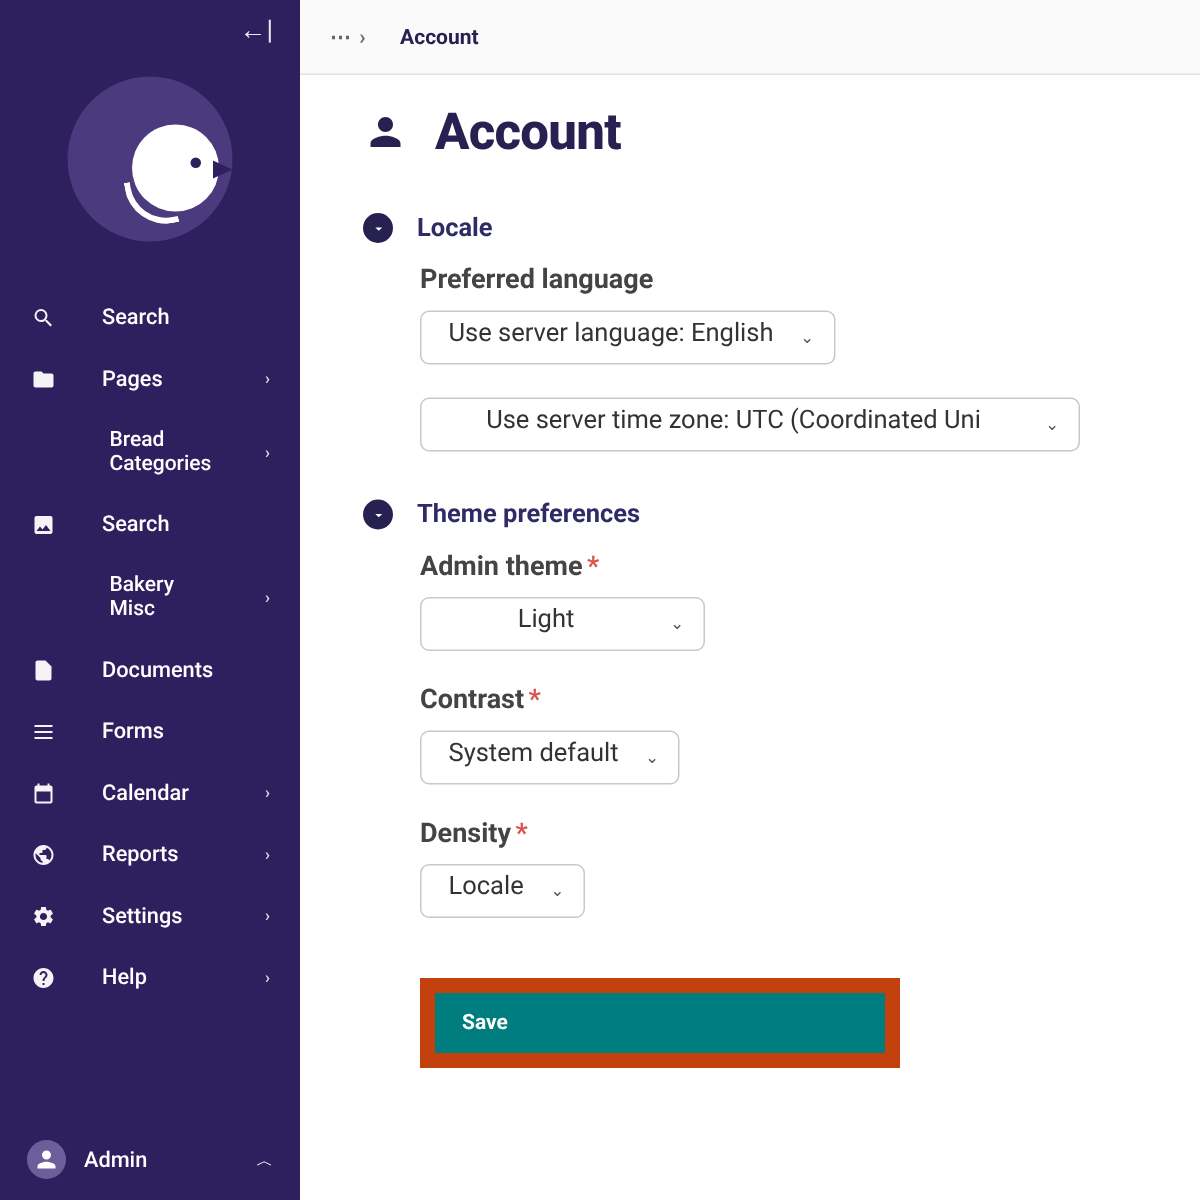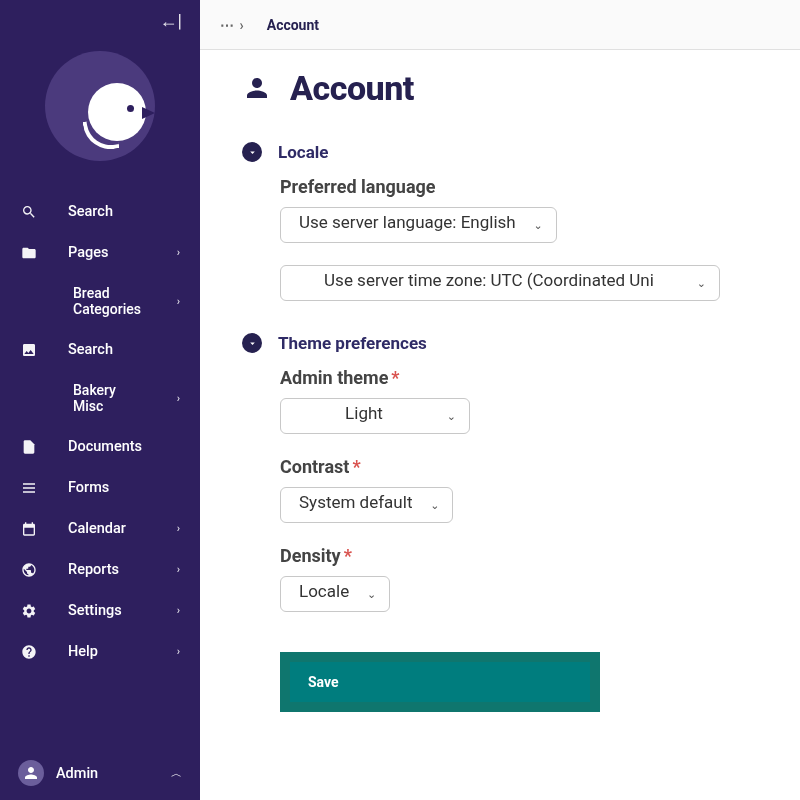--- a/index.html
+++ b/index.html
@@ -191,21 +191,21 @@
       top: 50%;
       transform: translateY(-50%);
       pointer-events: none;
       font-size: 11px;
       color: #555;
     }
     .select-wide { width: 456px; max-width: 440px; }
     
     .actions-bar {
       margin: 18px 0 0 38px;
-      background: #0f766e;
+      background: #c2410c;
       padding: 10px;
       display: inline-flex;
       width: 320px;
     }
     .save-btn {
       background: #007d7e;
       color: #fff;
       border: none;
       padding: 12px 18px;
       font-size: 14px;

